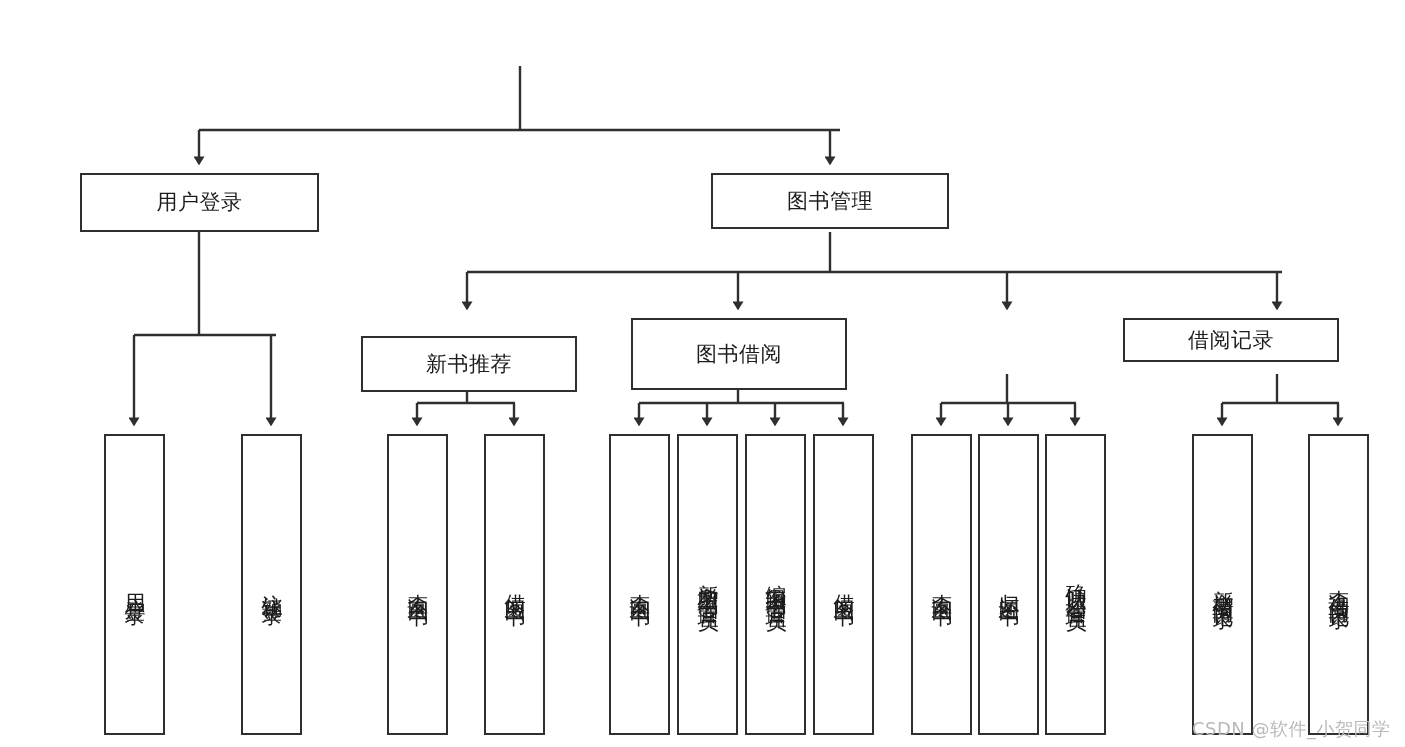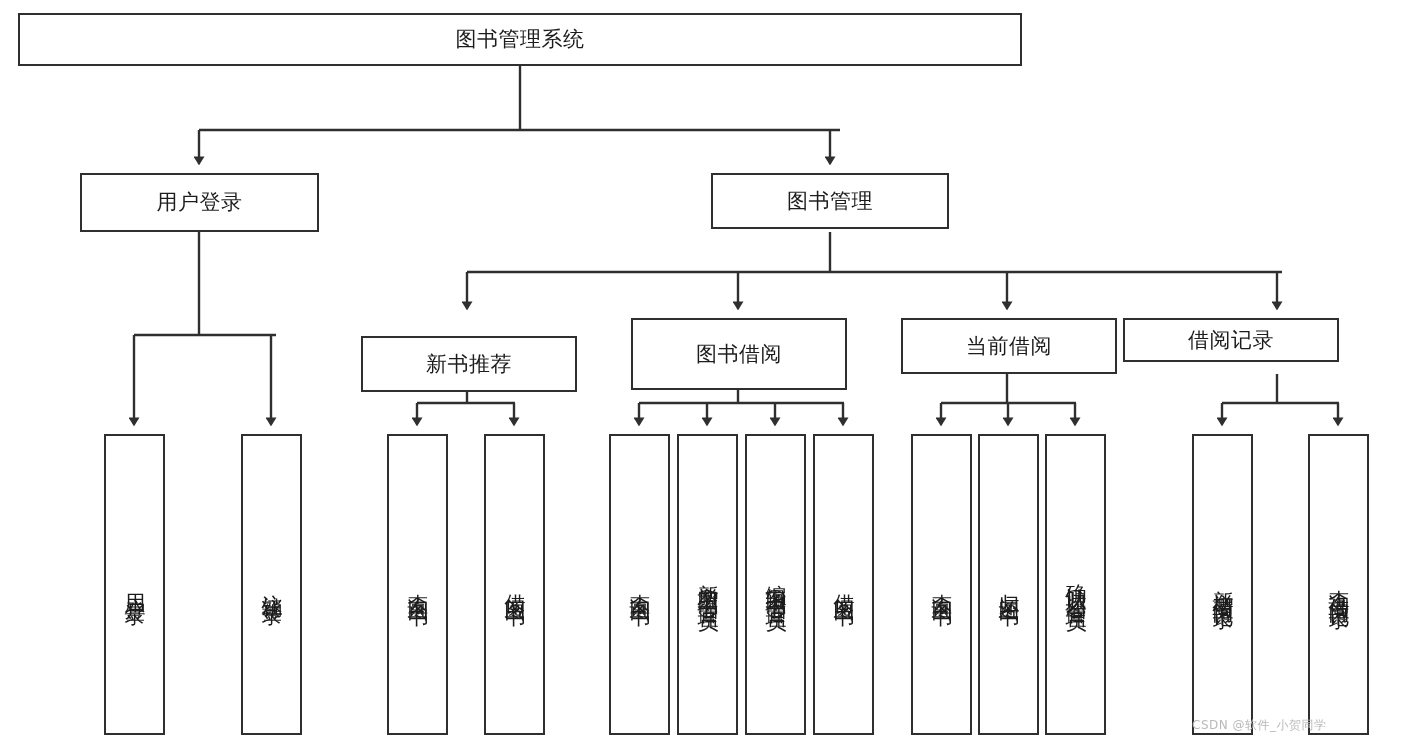--- a/index.html
+++ b/index.html
@@ -58,21 +58,21 @@
     writing-mode: vertical-rl;
     text-orientation: upright;
     white-space: normal;
     letter-spacing: 4px;
     font-size: 21px;
     line-height: 1.0;
     max-height: 100%;
   }
   .watermark {
     position: absolute;
-    font-size: 12px;
+    font-size: 18px;
     color: #b9b9b9;
     letter-spacing: 0.5px;
     white-space: nowrap;
     user-select: none;
   }
 </style>
 </head>
 <body>
 
 <div id="canvas">
@@ -121,43 +121,37 @@
       <path d="M1075,403 L1075,418" marker-end="url(#arrow)"></path>
 
       <path d="M1277,374 L1277,403"></path>
       <path d="M1222,403 L1339,403"></path>
       <path d="M1222,403 L1222,418" marker-end="url(#arrow)"></path>
       <path d="M1338,403 L1338,418" marker-end="url(#arrow)"></path>
 
     </g>
   </svg>
 
-  <div class="node horiz" style="left:18px; top:13px; width:1004px; height:53px;">
-    <span class="node-label">图书管理系统</span>
-  </div>
 
   <div class="node horiz" style="left:80px; top:173px; width:239px; height:59px;">
     <span class="node-label">用户登录</span>
   </div>
 
   <div class="node horiz" style="left:711px; top:173px; width:238px; height:56px;">
     <span class="node-label">图书管理</span>
   </div>
 
   <div class="node horiz" style="left:361px; top:318px; width:216px; height:56px;margin-top:18px;">
     <span class="node-label">新书推荐</span>
   </div>
 
   <div class="node horiz" style="left:631px; top:318px; width:216px; height:72px;">
     <span class="node-label">图书借阅</span>
   </div>
 
-  <div class="node horiz" style="left:901px; top:318px; width:216px; height:56px;">
-    <span class="node-label">当前借阅</span>
-  </div>
 
   <div class="node horiz" style="left:1123px; top:318px; width:216px; height:44px;text-align:center;">
     <span class="node-label">借阅记录</span>
   </div>
 
   <div class="node vert" style="left:104px; top:434px; width:61px; height:301px;">
     <span class="node-label">用户登录</span>
   </div>
 
   <div class="node vert" style="left:241px; top:434px; width:61px; height:301px;">

